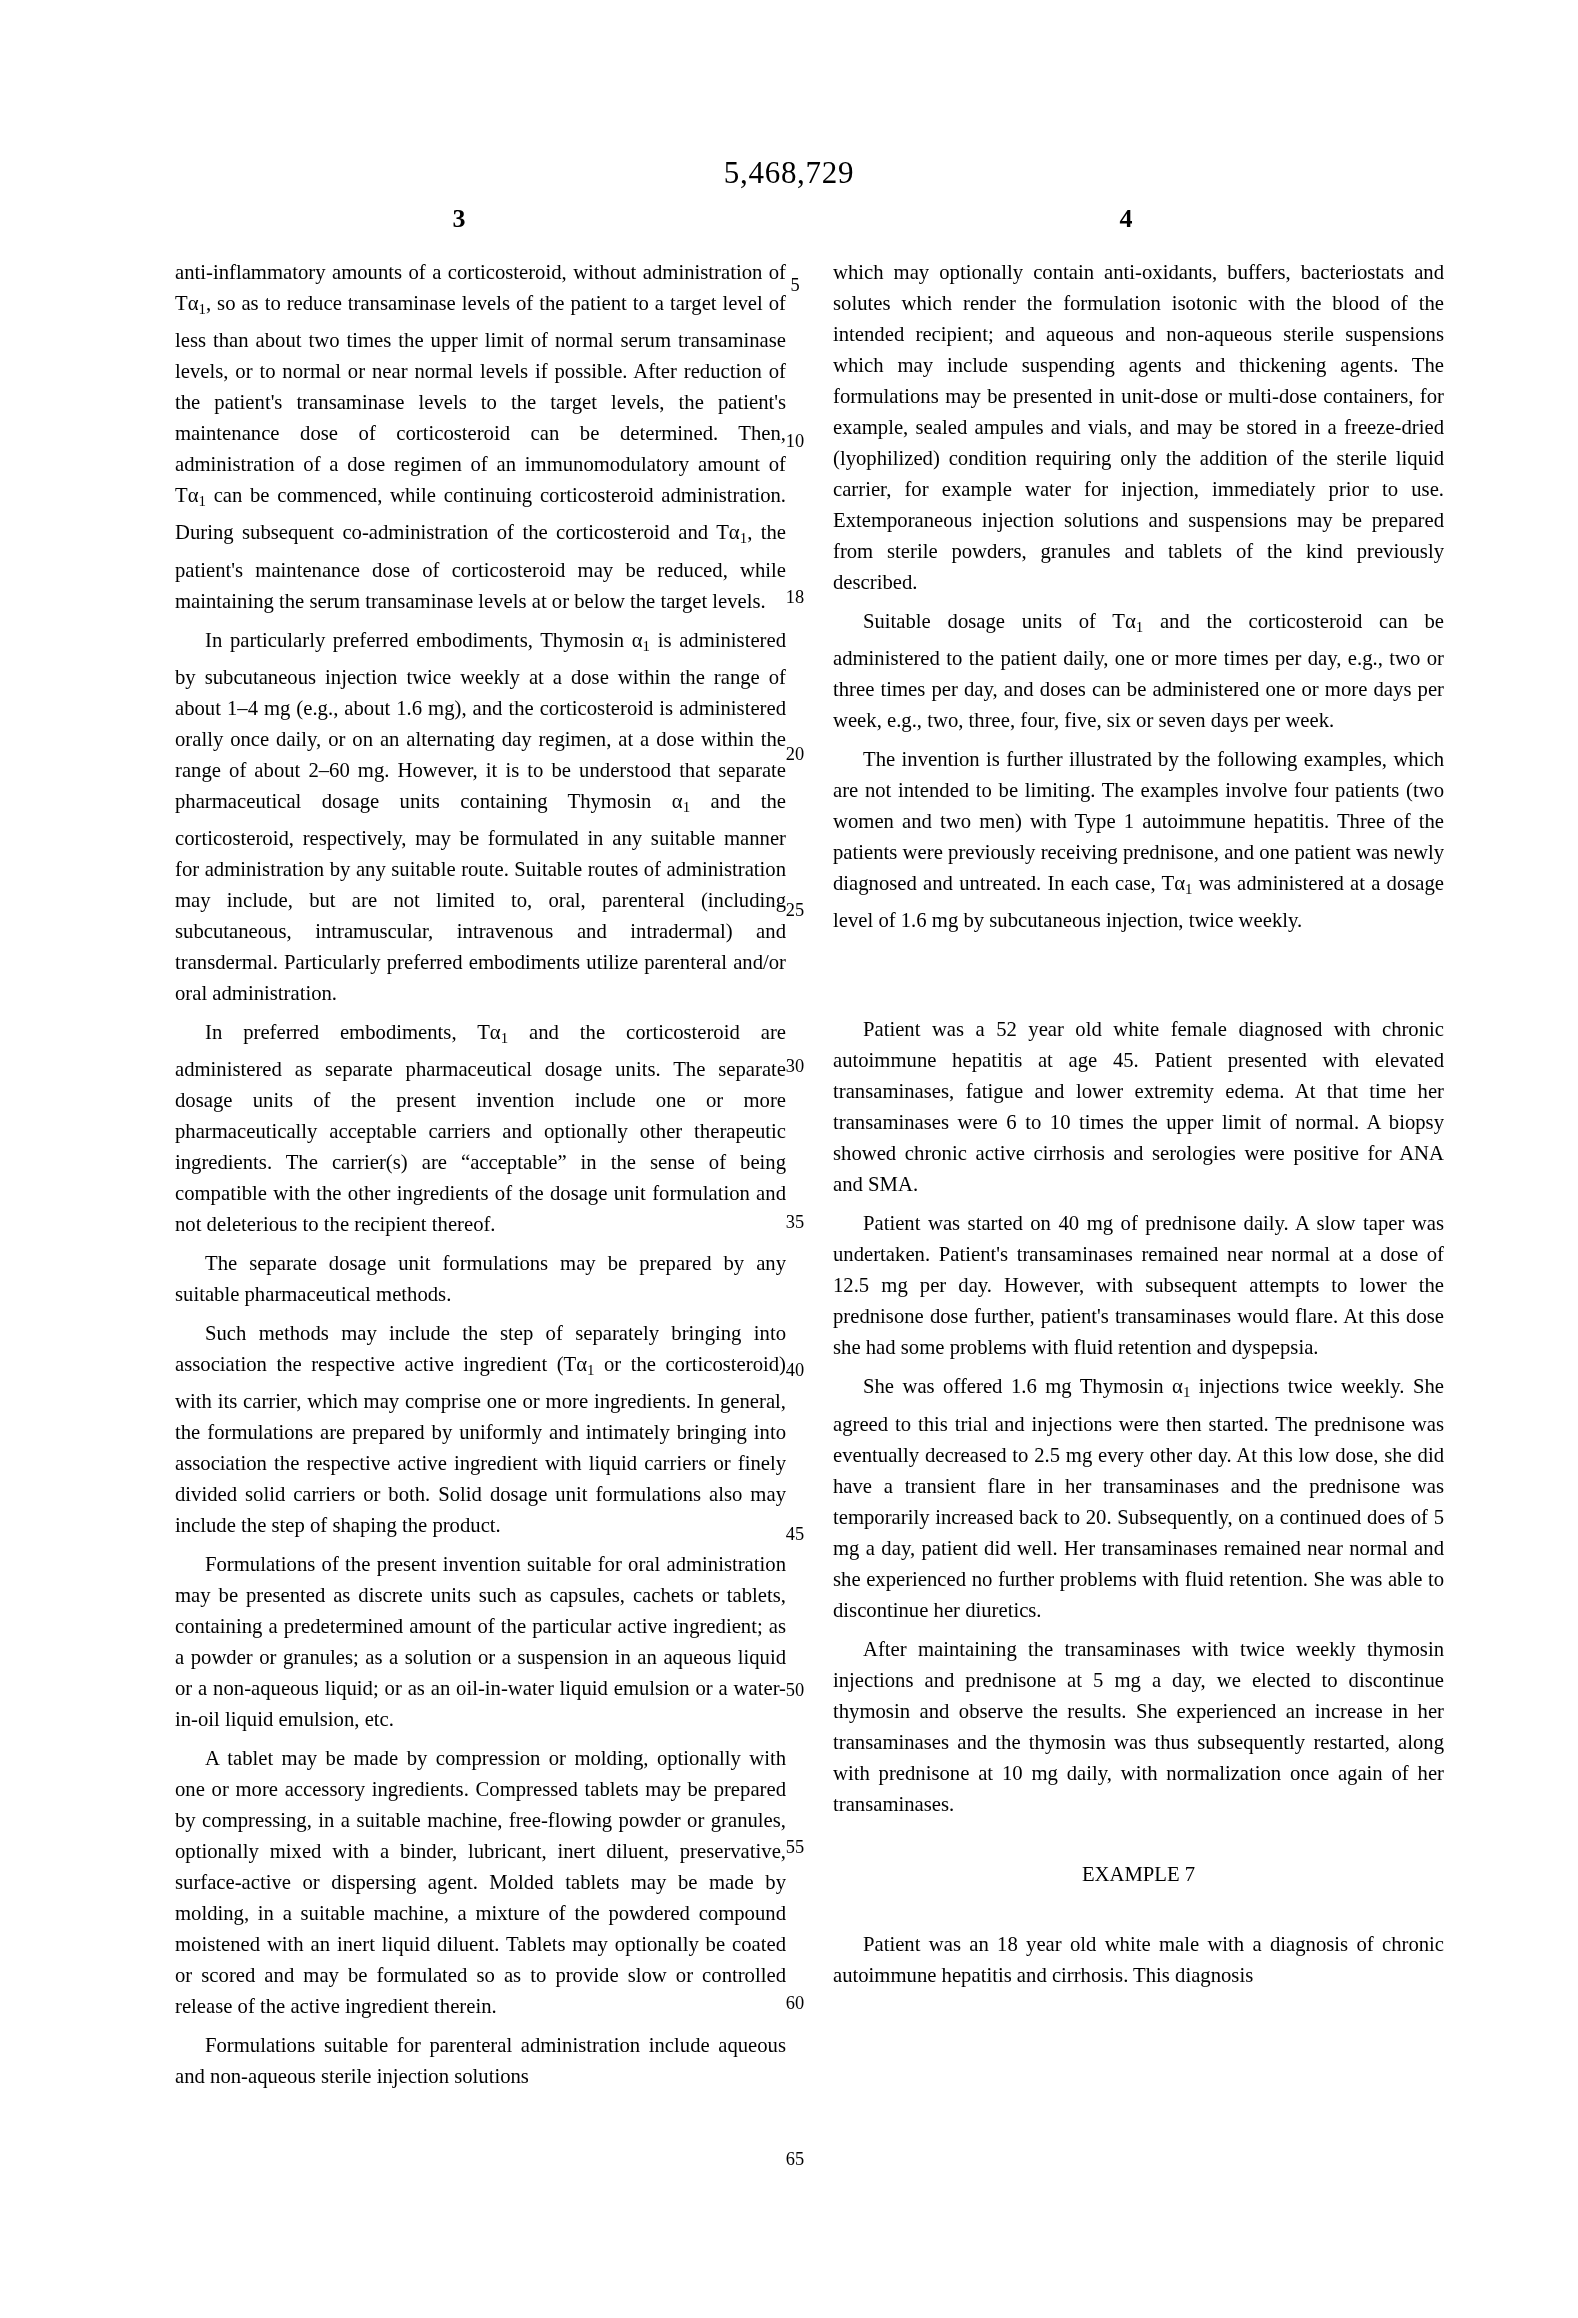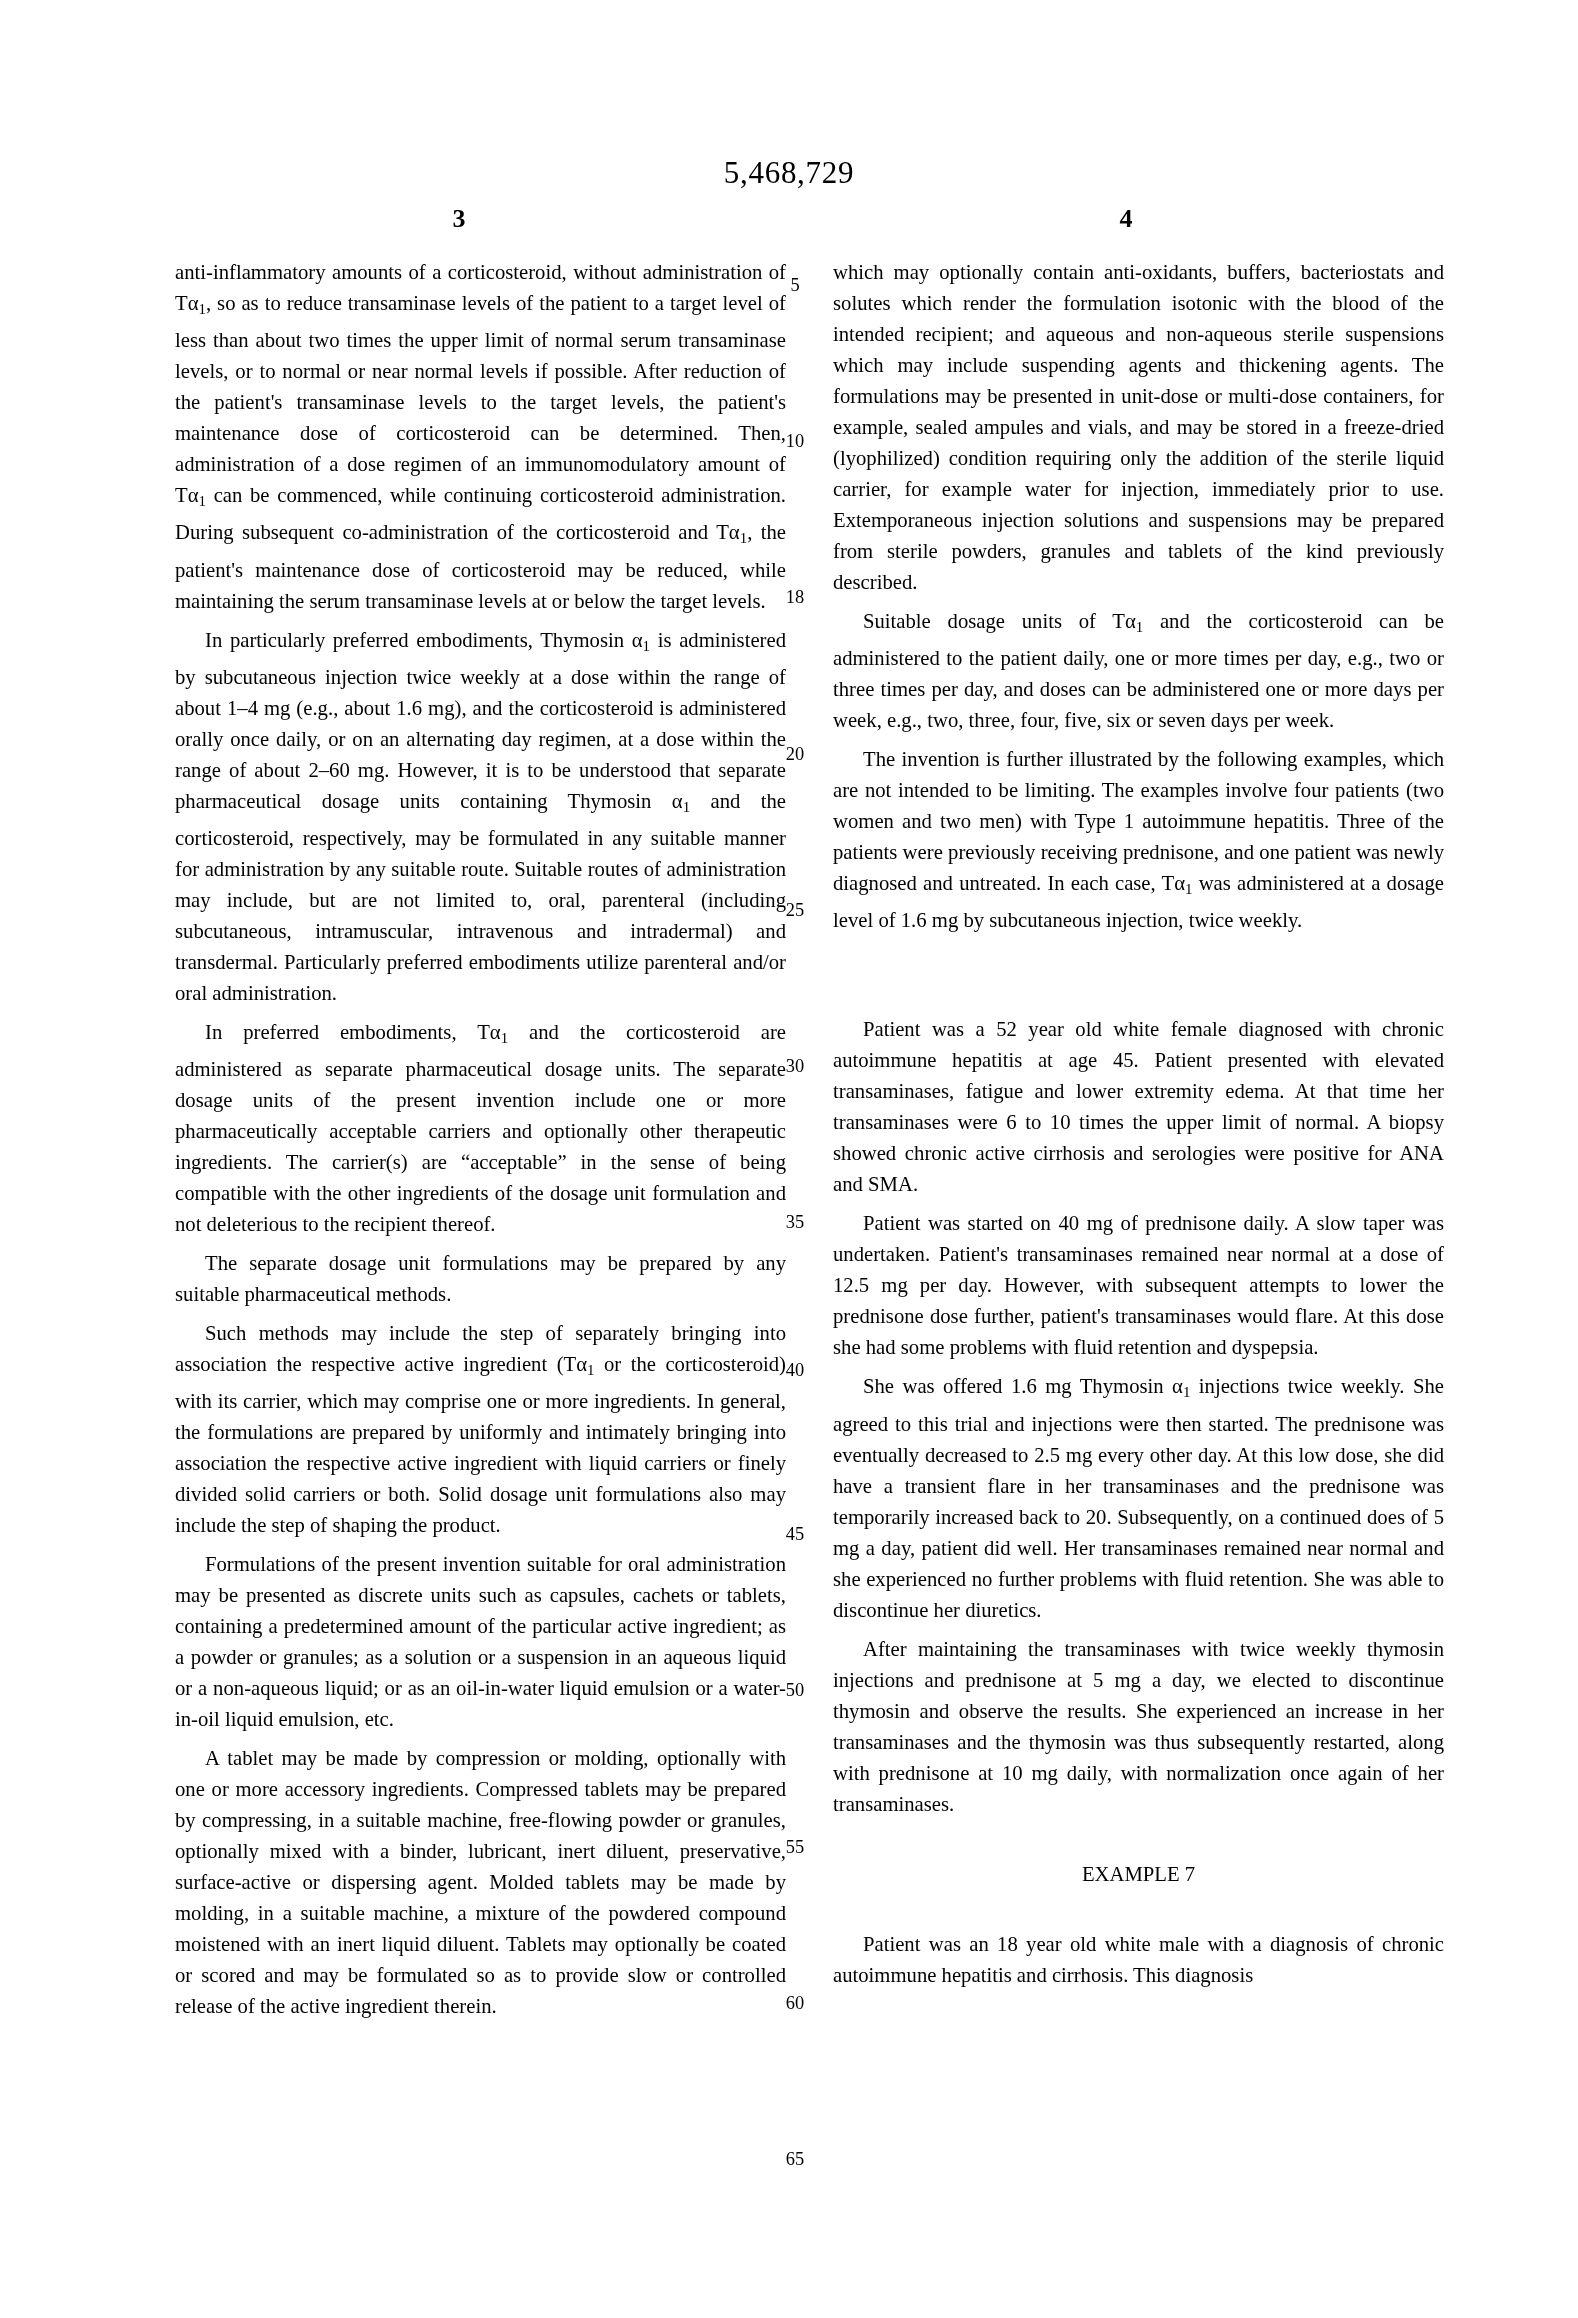--- a/index.html
+++ b/index.html
@@ -127,20 +127,21 @@
   <div class="columns">
 
     <div class="col left" id="col-left">
         <p class="no-indent">anti-inflammatory amounts of a corticosteroid, without administration of Tα<span class="sub">1</span>, so as to reduce transaminase levels of the patient to a target level of less than about two times the upper limit of normal serum transaminase levels, or to normal or near normal levels if possible. After reduction of the patient's transaminase levels to the target levels, the patient's maintenance dose of corticosteroid can be determined. Then, administration of a dose regimen of an immunomodulatory amount of Tα<span class="sub">1</span> can be commenced, while continuing corticosteroid administration. During subsequent co-administration of the corticosteroid and Tα<span class="sub">1</span>, the patient's maintenance dose of corticosteroid may be reduced, while maintaining the serum transaminase levels at or below the target levels.</p>
         <p>In particularly preferred embodiments, Thymosin α<span class="sub">1</span> is administered by subcutaneous injection twice weekly at a dose within the range of about 1–4 mg (e.g., about 1.6 mg), and the corticosteroid is administered orally once daily, or on an alternating day regimen, at a dose within the range of about 2–60 mg. However, it is to be understood that separate pharmaceutical dosage units containing Thymosin α<span class="sub">1</span> and the corticosteroid, respectively, may be formulated in any suitable manner for administration by any suitable route. Suitable routes of administration may include, but are not limited to, oral, parenteral (including subcutaneous, intramuscular, intravenous and intradermal) and transdermal. Particularly preferred embodiments utilize parenteral and/or oral administration.</p>
         <p>In preferred embodiments, Tα<span class="sub">1</span> and the corticosteroid are administered as separate pharmaceutical dosage units. The separate dosage units of the present invention include one or more pharmaceutically acceptable carriers and optionally other therapeutic ingredients. The carrier(s) are “acceptable” in the sense of being compatible with the other ingredients of the dosage unit formulation and not deleterious to the recipient thereof.</p>
         <p>The separate dosage unit formulations may be prepared by any suitable pharmaceutical methods.</p>
         <p>Such methods may include the step of separately bringing into association the respective active ingredient (Tα<span class="sub">1</span> or the corticosteroid) with its carrier, which may comprise one or more ingredients. In general, the formulations are prepared by uniformly and intimately bringing into association the respective active ingredient with liquid carriers or finely divided solid carriers or both. Solid dosage unit formulations also may include the step of shaping the product.</p>
         <p>Formulations of the present invention suitable for oral administration may be presented as discrete units such as capsules, cachets or tablets, containing a predetermined amount of the particular active ingredient; as a powder or granules; as a solution or a suspension in an aqueous liquid or a non-aqueous liquid; or as an oil-in-water liquid emulsion or a water-in-oil liquid emulsion, etc.</p>
         <p>A tablet may be made by compression or molding, optionally with one or more accessory ingredients. Compressed tablets may be prepared by compressing, in a suitable machine, free-flowing powder or granules, optionally mixed with a binder, lubricant, inert diluent, preservative, surface-active or dispersing agent. Molded tablets may be made by molding, in a suitable machine, a mixture of the powdered compound moistened with an inert liquid diluent. Tablets may optionally be coated or scored and may be formulated so as to provide slow or controlled release of the active ingredient therein.</p>
+        <p>Formulations suitable for parenteral administration include aqueous and non-aqueous sterile injection solutions</p>
       </div>
 
     <div class="col right" id="col-right">
         <p class="no-indent">which may optionally contain anti-oxidants, buffers, bacteriostats and solutes which render the formulation isotonic with the blood of the intended recipient; and aqueous and non-aqueous sterile suspensions which may include suspending agents and thickening agents. The formulations may be presented in unit-dose or multi-dose containers, for example, sealed ampules and vials, and may be stored in a freeze-dried (lyophilized) condition requiring only the addition of the sterile liquid carrier, for example water for injection, immediately prior to use. Extemporaneous injection solutions and suspensions may be prepared from sterile powders, granules and tablets of the kind previously described.</p>
         <p>Suitable dosage units of Tα<span class="sub">1</span> and the corticosteroid can be administered to the patient daily, one or more times per day, e.g., two or three times per day, and doses can be administered one or more days per week, e.g., two, three, four, five, six or seven days per week.</p>
         <p>The invention is further illustrated by the following examples, which are not intended to be limiting. The examples involve four patients (two women and two men) with Type 1 autoimmune hepatitis. Three of the patients were previously receiving prednisone, and one patient was newly diagnosed and untreated. In each case, Tα<span class="sub">1</span> was administered at a dosage level of 1.6 mg by subcutaneous injection, twice weekly.</p>
         <div class="spacer-line"></div>
         <div class="spacer-line"></div>
         <p>Patient was a 52 year old white female diagnosed with chronic autoimmune hepatitis at age 45. Patient presented with elevated transaminases, fatigue and lower extremity edema. At that time her transaminases were 6 to 10 times the upper limit of normal. A biopsy showed chronic active cirrhosis and serologies were positive for ANA and SMA.</p>
         <p>Patient was started on 40 mg of prednisone daily. A slow taper was undertaken. Patient's transaminases remained near normal at a dose of 12.5 mg per day. However, with subsequent attempts to lower the prednisone dose further, patient's transaminases would flare. At this dose she had some problems with fluid retention and dyspepsia.</p>

